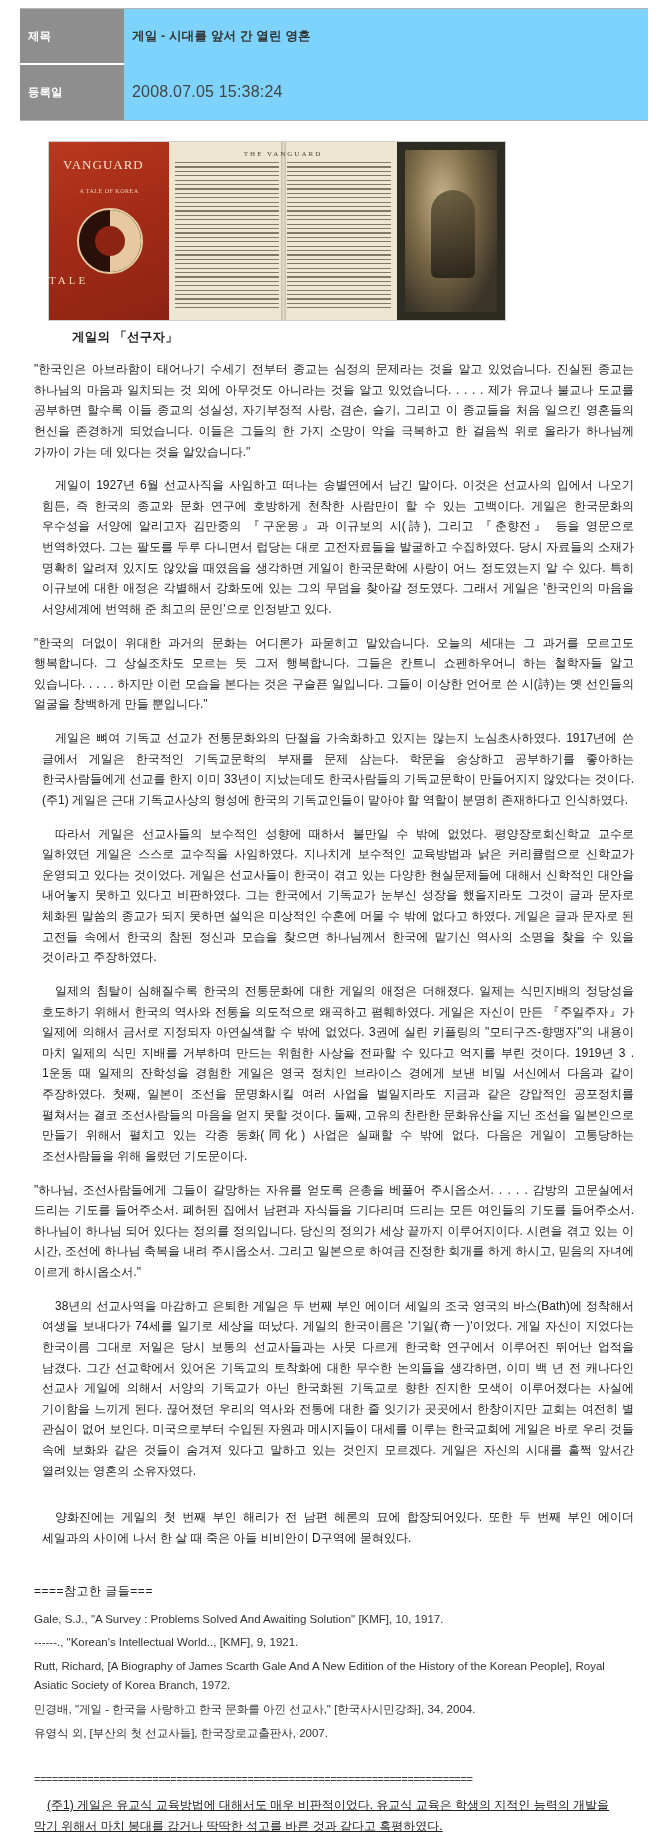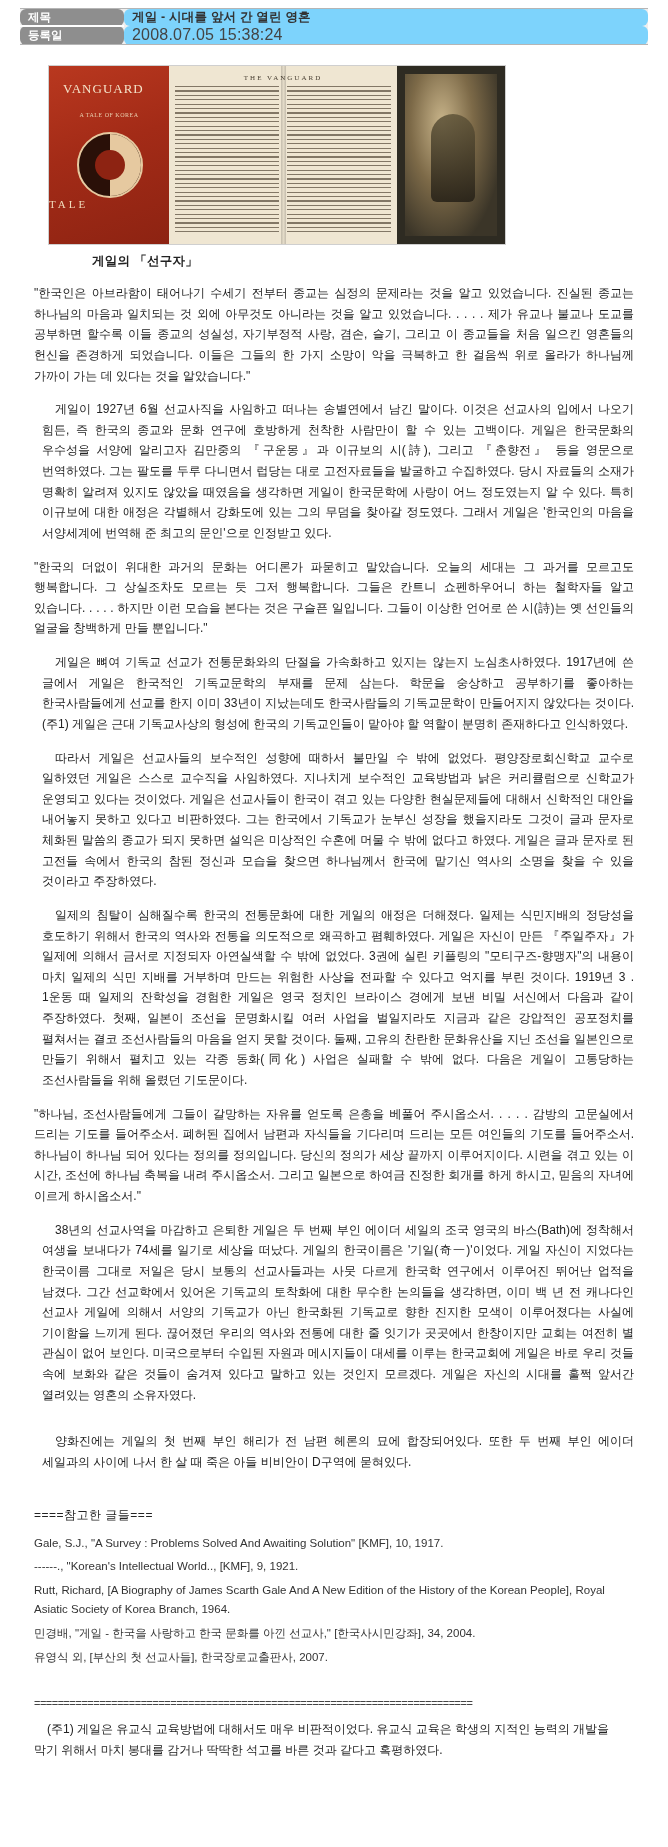--- a/index.html
+++ b/index.html
@@ -22,24 +22,23 @@
   .meta {
     width: 628px;
     margin: 8px auto 0 auto;
     border-collapse: collapse;
     border-top: 1px solid #b5b5b5;
     border-bottom: 1px solid #b5b5b5;
     background: #efefef;
   }
   .meta tr { }
   .meta td {
-    padding: 0 8px;
+    padding: 19px 8px;
     font-size: 12px;
     vertical-align: middle;
-    border-radius: 6px;
   }
   .meta td.label {
     width: 88px;
     background: #8e8e8e;
     color: #ffffff;
     font-weight: bold;
     font-size: 11.5px;
     text-align: left;
     border-bottom: 2px solid #ffffff;
   }
@@ -191,21 +190,21 @@
   .photo-right .art:after {
     content: "";
     position: absolute;
     left: 26px; top: 40px;
     width: 44px; height: 88px;
     background: linear-gradient(to bottom, #5e5338, #241f16);
     border-radius: 22px 22px 6px 6px;
     opacity: 0.85;
   }
   .figcaption {
-    margin: 8px 0 0 44px;
+    margin: 8px 0 0 24px;
     font-size: 12.5px;
     color: #222222;
     font-weight: bold;
     letter-spacing: 0.3px;
   }
 
   
   p.para {
     margin: 13px 0 0 0;
     font-size: 12px;
@@ -240,20 +239,21 @@
     white-space: nowrap;
     overflow: hidden;
   }
   .footnote {
     margin: 10px 0 0 0;
     font-size: 12px;
     line-height: 1.72;
     color: #222222;
     text-indent: 13px;
     word-break: keep-all;
+    text-decoration: underline;
   }
 </style>
 </head>
 <body>
 
 <div class="page">
 
   <table class="meta">
     <tbody>
         <tr>
@@ -298,21 +298,21 @@
     <p class="para indent">게일은 뼈여 기독교 선교가 전통문화와의 단절을 가속화하고 있지는 않는지 노심초사하였다. 1917년에 쓴 글에서 게일은 한국적인 기독교문학의 부재를 문제 삼는다. 학문을 숭상하고 공부하기를 좋아하는 한국사람들에게 선교를 한지 이미 33년이 지났는데도 한국사람들의 기독교문학이 만들어지지 않았다는 것이다.(주1) 게일은 근대 기독교사상의 형성에 한국의 기독교인들이 맡아야 할 역할이 분명히 존재하다고 인식하였다.</p>
     <p class="para indent">따라서 게일은 선교사들의 보수적인 성향에 때하서 불만일 수 밖에 없었다. 평양장로회신학교 교수로 일하였던 게일은 스스로 교수직을 사임하였다. 지나치게 보수적인 교육방법과 낡은 커리큘럼으로 신학교가 운영되고 있다는 것이었다. 게일은 선교사들이 한국이 겪고 있는 다양한 현실문제들에 대해서 신학적인 대안을 내어놓지 못하고 있다고 비판하였다. 그는 한국에서 기독교가 눈부신 성장을 했을지라도 그것이 글과 문자로 체화된 말씀의 종교가 되지 못하면 설익은 미상적인 수혼에 머물 수 밖에 없다고 하였다. 게일은 글과 문자로 된 고전들 속에서 한국의 참된 정신과 모습을 찾으면 하나님께서 한국에 맡기신 역사의 소명을 찾을 수 있을 것이라고 주장하였다.</p>
     <p class="para indent">일제의 침탈이 심해질수록 한국의 전통문화에 대한 게일의 애정은 더해졌다. 일제는 식민지배의 정당성을 호도하기 위해서 한국의 역사와 전통을 의도적으로 왜곡하고 폄훼하였다. 게일은 자신이 만든 『주일주자』가 일제에 의해서 금서로 지정되자 아연실색할 수 밖에 없었다. 3권에 실린 키플링의 "모티구즈-향맹자"의 내용이 마치 일제의 식민 지배를 거부하며 만드는 위험한 사상을 전파할 수 있다고 억지를 부린 것이다. 1919년 3 . 1운동 때 일제의 잔학성을 경험한 게일은 영국 정치인 브라이스 경에게 보낸 비밀 서신에서 다음과 같이 주장하였다. 첫째, 일본이 조선을 문명화시킬 여러 사업을 벌일지라도 지금과 같은 강압적인 공포정치를 펼쳐서는 결코 조선사람들의 마음을 얻지 못할 것이다. 둘째, 고유의 찬란한 문화유산을 지닌 조선을 일본인으로 만들기 위해서 펼치고 있는 각종 동화(同化) 사업은 실패할 수 밖에 없다. 다음은 게일이 고통당하는 조선사람들을 위해 올렸던 기도문이다.</p>
     <p class="para quote">"하나님, 조선사람들에게 그들이 갈망하는 자유를 얻도록 은총을 베풀어 주시옵소서. . . . . 감방의 고문실에서 드리는 기도를 들어주소서. 폐허된 집에서 남편과 자식들을 기다리며 드리는 모든 여인들의 기도를 들어주소서. 하나님이 하나님 되어 있다는 정의를 정의입니다. 당신의 정의가 세상 끝까지 이루어지이다. 시련을 겪고 있는 이 시간, 조선에 하나님 축복을 내려 주시옵소서. 그리고 일본으로 하여금 진정한 회개를 하게 하시고, 믿음의 자녀에 이르게 하시옵소서."</p>
     <p class="para indent">38년의 선교사역을 마감하고 은퇴한 게일은 두 번째 부인 에이더 세일의 조국 영국의 바스(Bath)에 정착해서 여생을 보내다가 74세를 일기로 세상을 떠났다. 게일의 한국이름은 '기일(奇一)'이었다. 게일 자신이 지었다는 한국이름 그대로 저일은 당시 보통의 선교사들과는 사뭇 다르게 한국학 연구에서 이루어진 뛰어난 업적을 남겼다. 그간 선교학에서 있어온 기독교의 토착화에 대한 무수한 논의들을 생각하면, 이미 백 년 전 캐나다인 선교사 게일에 의해서 서양의 기독교가 아닌 한국화된 기독교로 향한 진지한 모색이 이루어졌다는 사실에 기이함을 느끼게 된다. 끊어졌던 우리의 역사와 전통에 대한 줄 잇기가 곳곳에서 한창이지만 교회는 여전히 별 관심이 없어 보인다. 미국으로부터 수입된 자원과 메시지들이 대세를 이루는 한국교회에 게일은 바로 우리 것들 속에 보화와 같은 것들이 숨겨져 있다고 말하고 있는 것인지 모르겠다. 게일은 자신의 시대를 훌쩍 앞서간 열려있는 영혼의 소유자였다.</p>
     <p class="para indent gap">양화진에는 게일의 첫 번째 부인 해리가 전 남편 헤론의 묘에 합장되어있다. 또한 두 번째 부인 에이더 세일과의 사이에 나서 한 살 때 죽은 아들 비비안이 D구역에 묻혀있다.</p>
 
     <div class="refs-title">====참고한 글들===</div>
     <div class="ref-item">Gale, S.J., "A Survey : Problems Solved And Awaiting Solution" [KMF], 10, 1917.</div>
     <div class="ref-item">------., "Korean's Intellectual World.., [KMF], 9, 1921.</div>
-    <div class="ref-item">Rutt, Richard, [A Biography of James Scarth Gale And A New Edition of the History of the Korean People], Royal Asiatic Society of Korea Branch, 1964.</div>
+    <div class="ref-item">Rutt, Richard, [A Biography of James Scarth Gale And A New Edition of the History of the Korean People], Royal Asiatic Society of Korea Branch, 1972.</div>
     <div class="ref-item">민경배, "게일 - 한국을 사랑하고 한국 문화를 아낀 선교사," [한국사시민강좌], 34, 2004.</div>
     <div class="ref-item">유영식 외, [부산의 첫 선교사들], 한국장로교출판사, 2007.</div>
 
     <div class="divider">==========================================================================</div>
 
     <p class="footnote">(주1) 게일은 유교식 교육방법에 대해서도 매우 비판적이었다. 유교식 교육은 학생의 지적인 능력의 개발을 막기 위해서 마치 봉대를 감거나 딱딱한 석고를 바른 것과 같다고 혹평하였다.</p>
 
   </div>
 </div>
 

